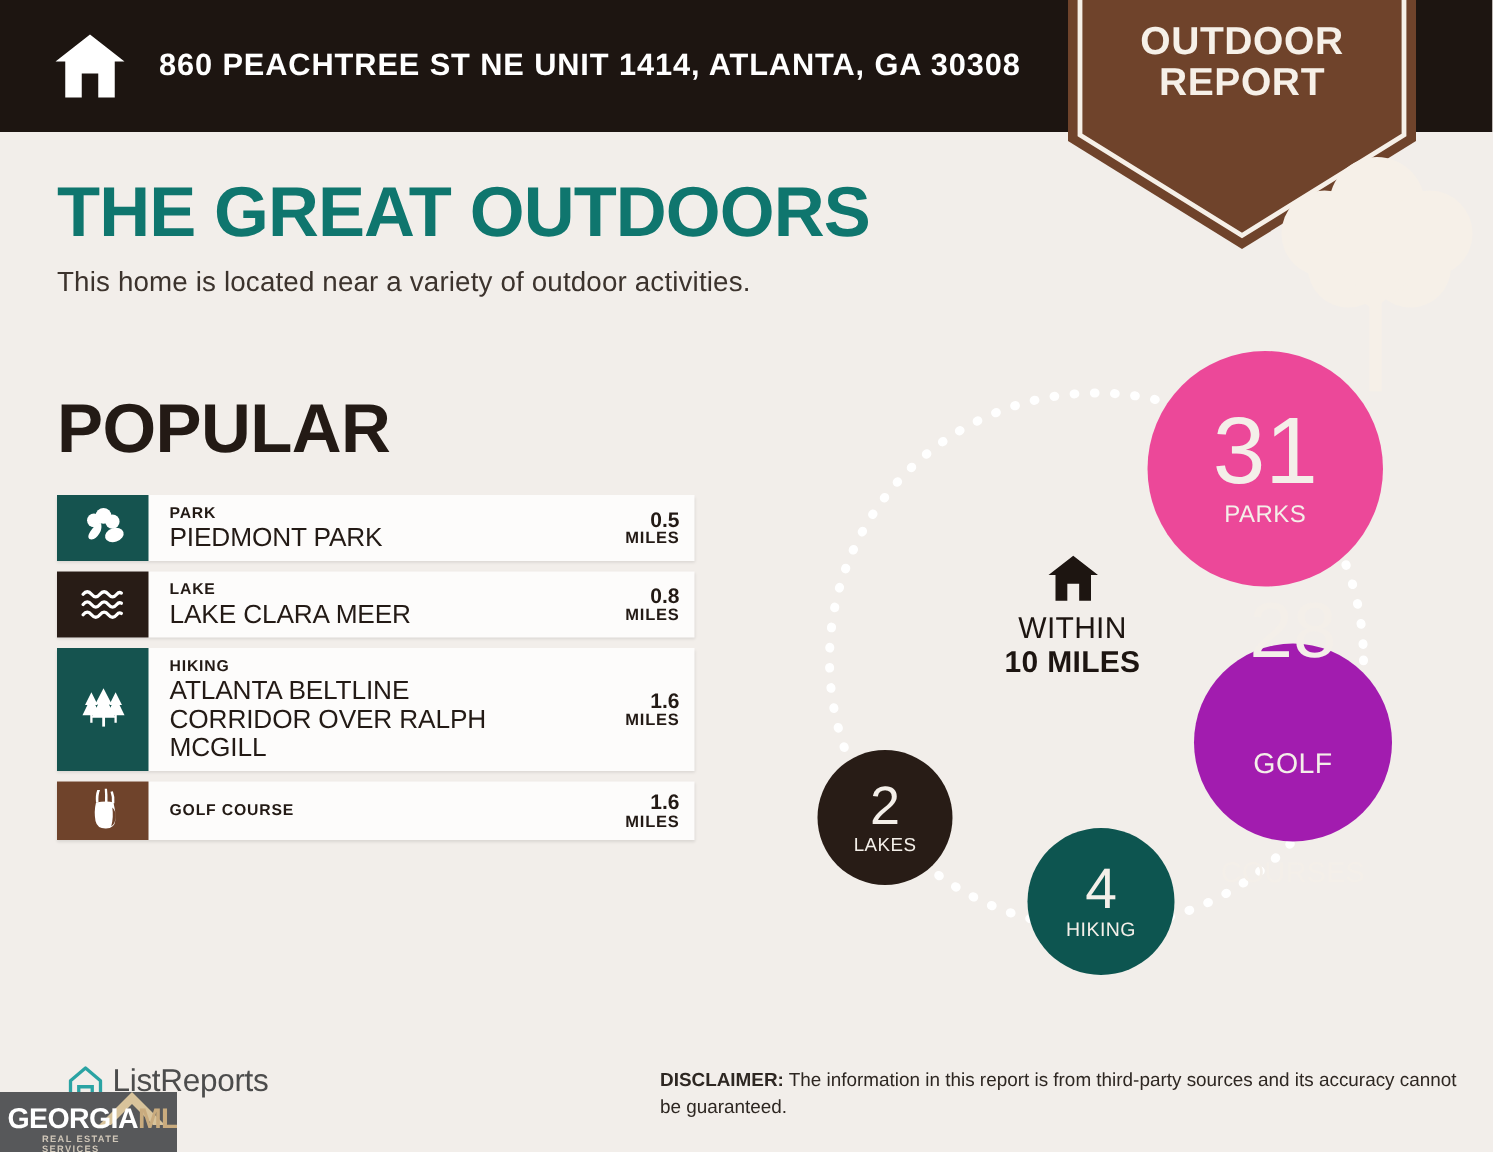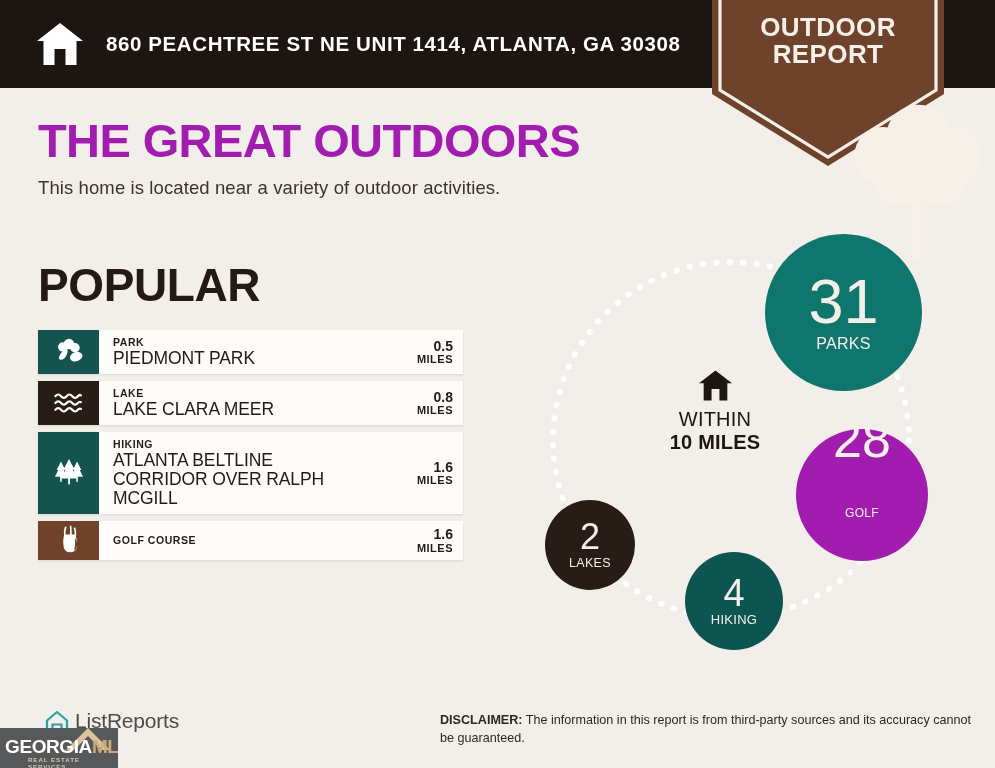--- a/index.html
+++ b/index.html
@@ -43,21 +43,21 @@
   #badge-text .ln2{ display:block; }
   #badge-tree{
     position:absolute; left:50%; top:98px; transform:translateX(-50%);
     width:52px; height:54px;
   }
 
   
   #title-block{ position:absolute; left:38px; top:116px; width:640px; }
   #page-title{
     font-size:47px; font-weight:bold; letter-spacing:-.6px;
-    color:#a21caf; line-height:1.05;
+    color:#0f766e; line-height:1.05;
   }
   #page-subtitle{
     margin-top:12px; font-size:18.5px; color:#3c332d; letter-spacing:.1px;
   }
 
   #popular-heading{
     position:absolute; left:38px; top:258px;
     font-size:46px; font-weight:bold; letter-spacing:-.4px; color:#231a15;
   }
 
@@ -94,27 +94,27 @@
   #diagram{ position:absolute; left:515px; top:225px; width:470px; height:440px; }
   #diagram-dots{ position:absolute; left:0; top:0; width:470px; height:440px; }
   .stat-circle{
     position:absolute; border-radius:50%;
     display:flex; flex-direction:column; align-items:center; justify-content:center;
     color:#f4efe9; text-align:center;
   }
   .stat-num{ font-weight:300; line-height:.95; }
   .stat-lbl{ font-weight:normal; line-height:1.05; letter-spacing:.3px; }
 
-  #circle-parks{ left:250px; top:9px; width:157px; height:157px; background:#0f766e; }
+  #circle-parks{ left:250px; top:9px; width:157px; height:157px; background:#ec4899; }
   #circle-parks .stat-num{ font-size:63px; }
   #circle-parks .stat-lbl{ font-size:16px; margin-top:4px; }
 
   #circle-golf{ left:281px; top:204px; width:132px; height:132px; background:#a21caf;gap:40px; }
   #circle-golf .stat-num{ font-size:52px; }
-  #circle-golf .stat-lbl{ font-size:12px; margin-top:3px; }
+  #circle-golf .stat-lbl{ font-size:19px; margin-top:13px; }
 
   #circle-lakes{ left:30px; top:275px; width:90px; height:90px; background:#281c16; }
   #circle-lakes .stat-num{ font-size:36px; }
   #circle-lakes .stat-lbl{ font-size:12.5px; margin-top:2px; }
 
   #circle-hiking{ left:170px; top:327px; width:98px; height:98px; background:#0d5550; }
   #circle-hiking .stat-num{ font-size:38px; }
   #circle-hiking .stat-lbl{ font-size:13px; margin-top:2px; }
 
   #center-marker{

